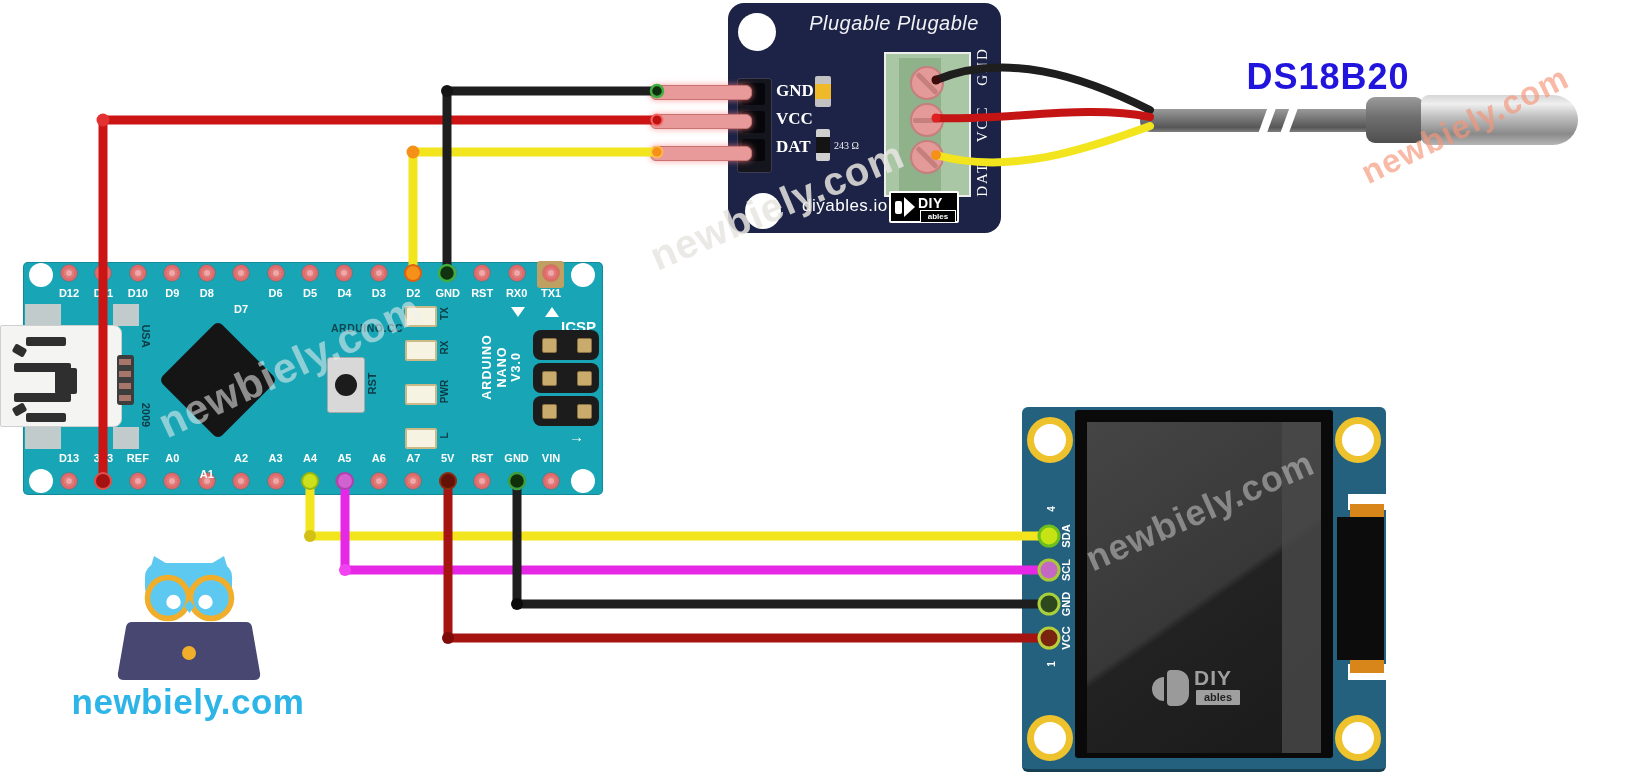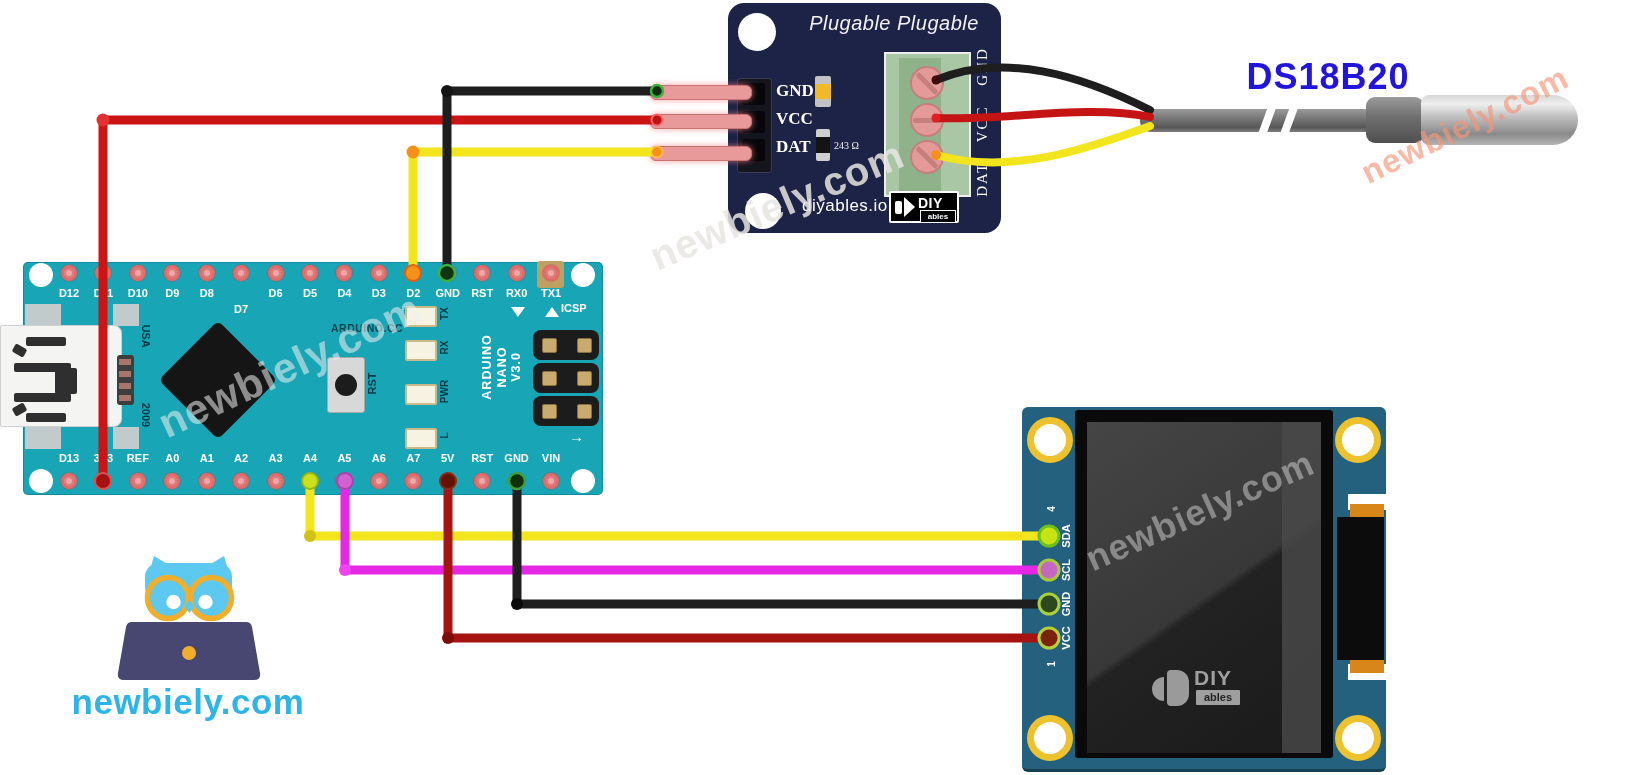--- a/index.html
+++ b/index.html
@@ -142,21 +142,21 @@
     <div class="vlabel-dark" style="left:406px;top:80px;width:30px;">RX</div>
     <div class="vlabel-dark" style="left:406px;top:124px;width:30px;">PWR</div>
     <div class="vlabel-dark" style="left:406px;top:168px;width:30px;">L</div>
 
     <div class="abs" style="left:431px;top:83px;width:95px;height:44px;transform:rotate(-90deg);text-align:center;color:#fff;font-weight:bold;font-size:12.5px;line-height:14.5px;letter-spacing:1px;">
       <div>ARDUINO</div>
       <div>NANO</div>
       <div>V3.0</div>
     </div>
 
-    <div class="abs" style="left:538px;top:40px;color:#fff;font-weight:bold;font-size:11px;">ICSP</div>
+    <div class="abs" style="left:538px;top:56px;color:#fff;font-weight:bold;font-size:15px;">ICSP</div>
     <div class="icspblk" style="left:510px;top:68px;"></div>
     <div class="icspblk" style="left:510px;top:101px;"></div>
     <div class="icspblk" style="left:510px;top:134px;"></div>
     <div class="icsppin" style="left:519px;top:76px;"></div>
       <div class="icsppin" style="left:554px;top:76px;"></div>
     <div class="icsppin" style="left:519px;top:109px;"></div>
       <div class="icsppin" style="left:554px;top:109px;"></div>
     <div class="icsppin" style="left:519px;top:142px;"></div>
       <div class="icsppin" style="left:554px;top:142px;"></div>
     <div class="abs" style="left:546px;top:166px;color:#fff;font-weight:bold;font-size:15px;">→</div>
@@ -195,21 +195,21 @@
       <div class="pinlabel" style="left: 511.02px; top: 25px; width: 34px;">TX1</div>
       <div class="pin" style="left: 38px; top: 211px;"></div>
       <div class="pinlabel" style="left: 29px; top: 190px; width: 34px;">D13</div>
       <div class="pin" style="left: 72.43px; top: 211px;"></div>
       <div class="pinlabel" style="left: 63.43px; top: 190px; width: 34px;">3V3</div>
       <div class="pin" style="left: 106.86px; top: 211px;"></div>
       <div class="pinlabel" style="left: 97.86px; top: 190px; width: 34px;">REF</div>
       <div class="pin" style="left: 141.29px; top: 211px;"></div>
       <div class="pinlabel" style="left: 132.29px; top: 190px; width: 34px;">A0</div>
       <div class="pin" style="left: 175.72px; top: 211px;"></div>
-      <div class="pinlabel" style="left: 166.72px; top: 190px; width: 34px;">A1</div>
+      <div class="pinlabel" style="left: 166.72px; top: 206px; width: 34px;">A1</div>
       <div class="pin" style="left: 210.15px; top: 211px;"></div>
       <div class="pinlabel" style="left: 201.15px; top: 190px; width: 34px;">A2</div>
       <div class="pin" style="left: 244.58px; top: 211px;"></div>
       <div class="pinlabel" style="left: 235.58px; top: 190px; width: 34px;">A3</div>
       <div class="pin" style="left: 279.01px; top: 211px;"></div>
       <div class="pinlabel" style="left: 270.01px; top: 190px; width: 34px;">A4</div>
       <div class="pin" style="left: 313.44px; top: 211px;"></div>
       <div class="pinlabel" style="left: 304.44px; top: 190px; width: 34px;">A5</div>
       <div class="pin" style="left: 347.87px; top: 211px;"></div>
       <div class="pinlabel" style="left: 338.87px; top: 190px; width: 34px;">A6</div>

